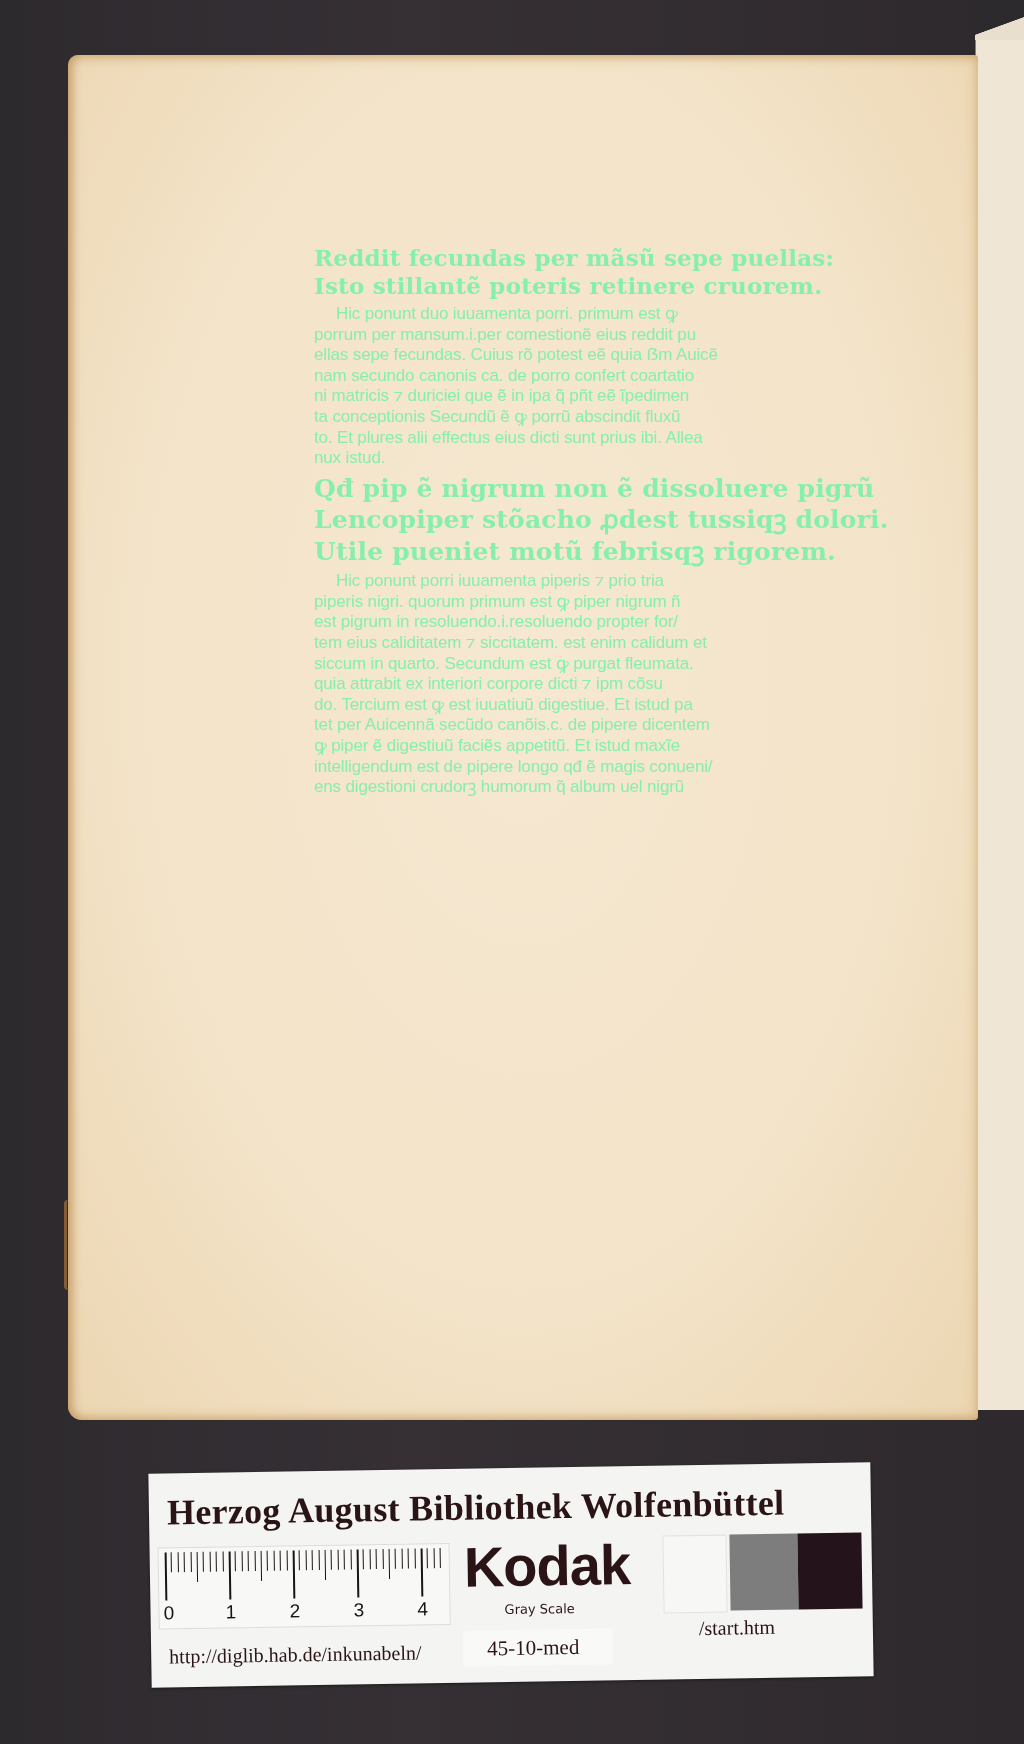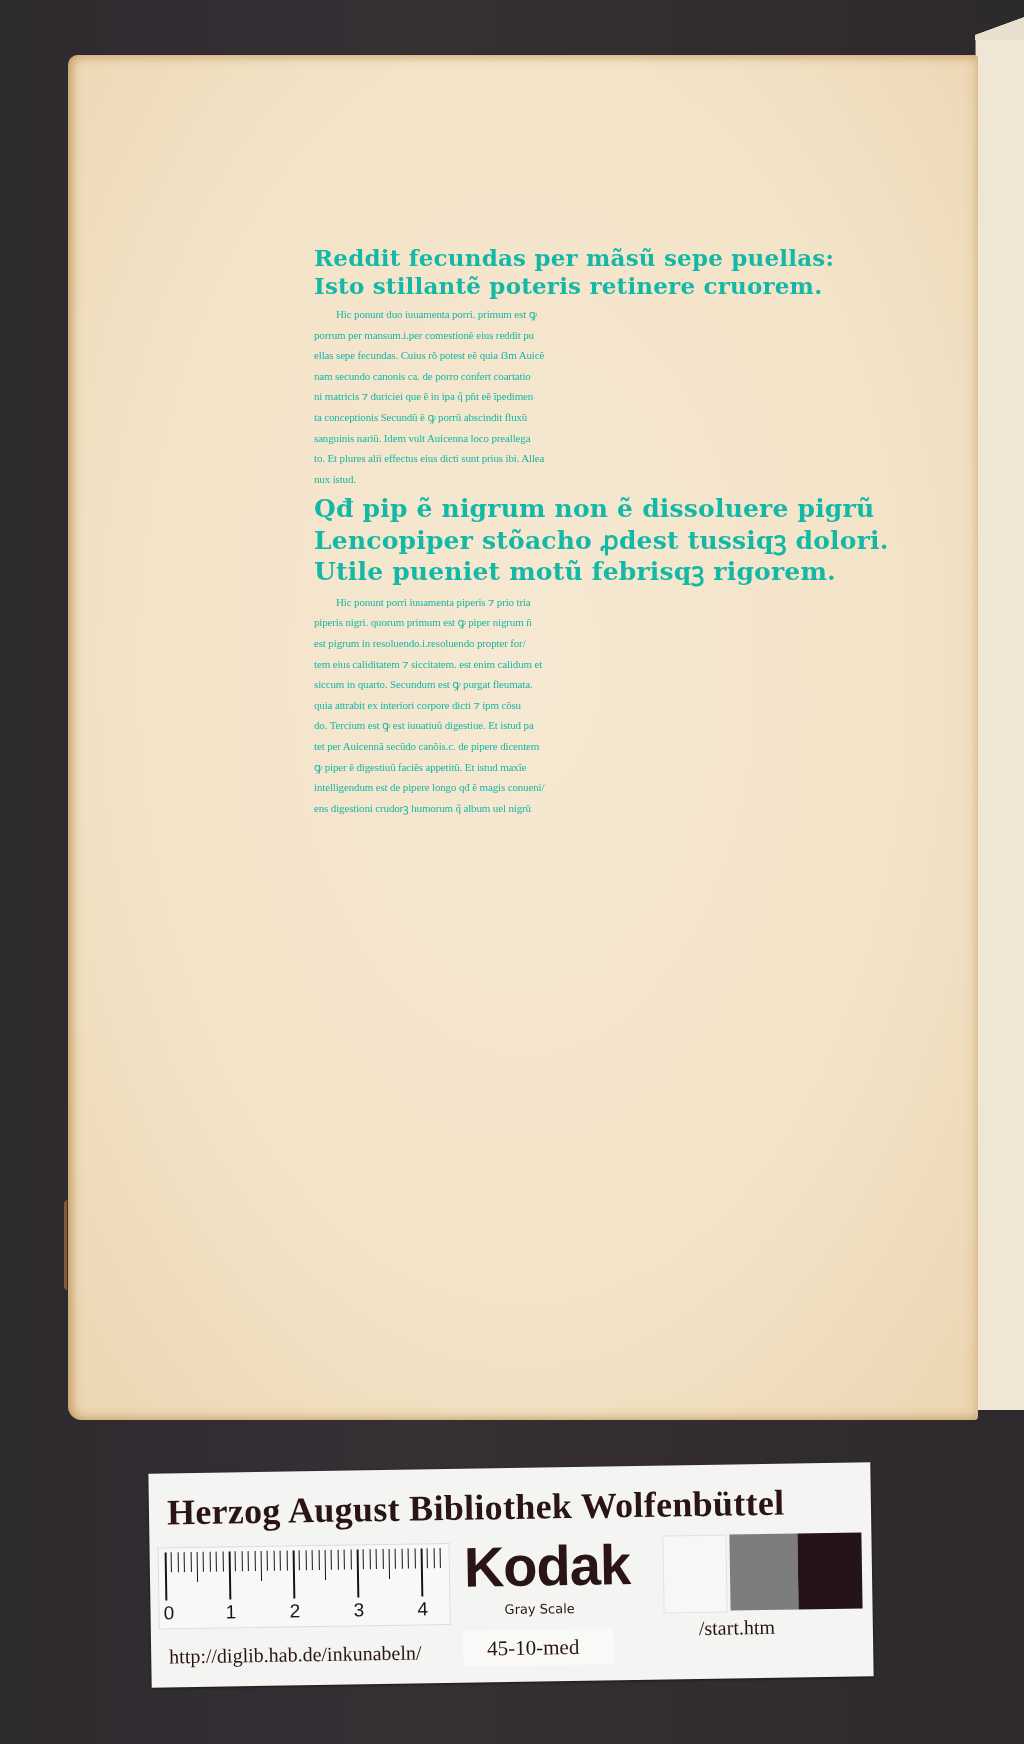--- a/index.html
+++ b/index.html
@@ -28,34 +28,34 @@
       border-radius: 10px 4px 4px 14px;
       box-shadow: inset 0 0 14px rgba(190,140,70,0.55), inset 4px 0 8px rgba(170,120,60,0.45);
     }
     .page-edge-tear {
       position: absolute; left: 64px; top: 1200px; width: 10px; height: 90px;
       border-left: 3px solid #9a6a3a; border-radius: 4px;
       opacity: 0.8;
     }
     .text-block {
       position: absolute; left: 314px; top: 244px; width: 580px;
-      color: #14b8a6;
+      color: #86efac;
     }
     .verse {
       font-family: "DejaVu Serif", serif;
       font-weight: bold;
       font-size: 23px;
       line-height: 28px;
       letter-spacing: 0.2px;
       white-space: nowrap;
     }
     .verse.second-group { font-size: 25px; line-height: 31.5px; }
     .prose {
-      font-family: Liberation Serif, serif;
-      font-size: 11px;
+      font-family: Liberation Sans, sans-serif;
+      font-size: 17px;
       line-height: 20.6px;
       white-space: nowrap;
       letter-spacing: -0.15px;
     }
     .prose .indent { display: inline-block; width: 22px; }
     .gap-small { height: 4px; }
 
     .label-card {
       position: absolute; left: 150px; top: 1468px; width: 722px; height: 214px;
       background: #f4f4f2;
@@ -124,21 +124,20 @@
 <div class="text-block">
   <div class="verse">Reddit fecundas per mãsũ sepe puellas:</div>
   <div class="verse">Isto stillantẽ poteris retinere cruorem.</div>
   <div class="gap-small"></div>
   <div class="prose"><span class="indent"></span><span>Hic ponunt duo iuuamenta porri. primum est ꝙ</span></div>
   <div class="prose">porrum per mansum.i.per comestionẽ eius reddit pu</div>
   <div class="prose">ellas sepe fecundas. Cuius rõ potest eẽ quia ẞm Auicẽ</div>
   <div class="prose">nam secundo canonis ca. de porro confert coartatio</div>
   <div class="prose">ni matricis ⁊ duriciei que ẽ in ipa q̃ pñt eẽ ĩpedimen</div>
   <div class="prose">ta conceptionis Secundũ ẽ ꝙ porrũ abscindit fluxũ</div>
-  <div class="prose">sanguinis nariũ. Idem vult Auicenna loco preallega</div>
   <div class="prose">to. Et plures alii effectus eius dicti sunt prius ibi. Allea</div>
   <div class="prose">nux istud.</div>
   <div class="gap-small"></div>
   <div class="verse second-group">Qđ pip ẽ nigrum non ẽ dissoluere pigrũ</div>
   <div class="verse second-group">Lencopiper stõacho ꝓdest tussiqꝫ dolori.</div>
   <div class="verse second-group">Utile pueniet motũ febrisqꝫ rigorem.</div>
   <div class="gap-small"></div>
   <div class="prose"><span class="indent"></span><span>Hic ponunt porri iuuamenta piperis ⁊ prio tria</span></div>
   <div class="prose">piperis nigri. quorum primum est ꝙ piper nigrum ñ</div>
   <div class="prose">est pigrum in resoluendo.i.resoluendo propter for/</div>

